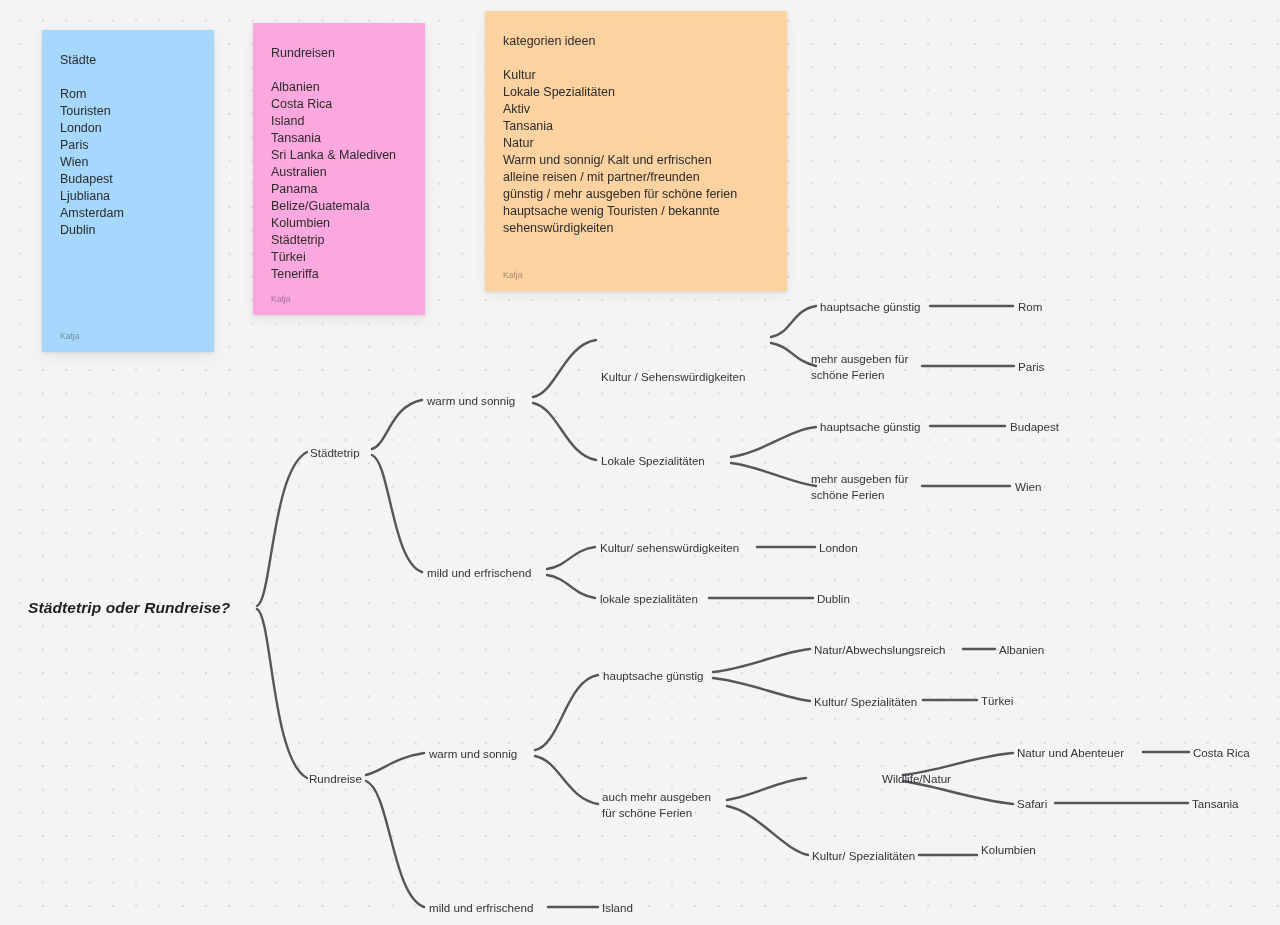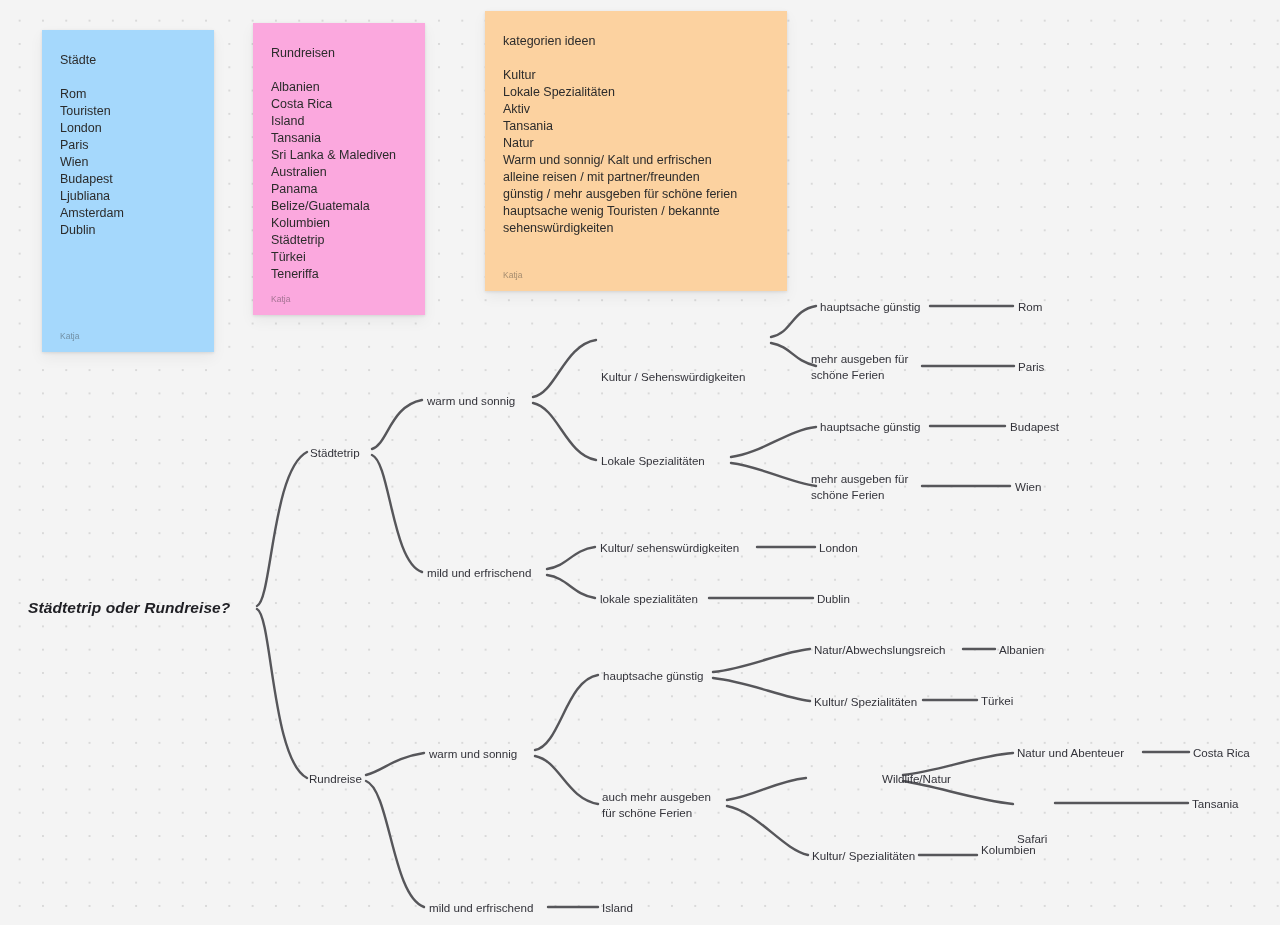--- a/index.html
+++ b/index.html
@@ -222,20 +222,20 @@
 
   <div class="node" style="left:814px; top:649px;">Natur/Abwechslungsreich</div>
   <div class="node" style="left:814px; top:701px;">Kultur/ Spezialitäten</div>
   <div class="node" style="left:999px; top:649px;">Albanien</div>
   <div class="node" style="left:981px; top:700px;">Türkei</div>
 
   <div class="node" style="left:858px; top:778px;margin-left:24px;">Wildlife/Natur</div>
   <div class="node" style="left:812px; top:855px;">Kultur/ Spezialitäten</div>
 
   <div class="node" style="left:1017px; top:752px;">Natur und Abenteuer</div>
-  <div class="node" style="left:1017px; top:838px;">Safari</div>
+  <div class="node" style="left:1017px; top:803px;">Safari</div>
   <div class="node" style="left:1193px; top:752px;">Costa Rica</div>
   <div class="node" style="left:1192px; top:803px;">Tansania</div>
   <div class="node" style="left:981px; top:849px;">Kolumbien</div>
 
   <div class="node" style="left:602px; top:907px;">Island</div>
 
 </div>
 
 </body></html>

